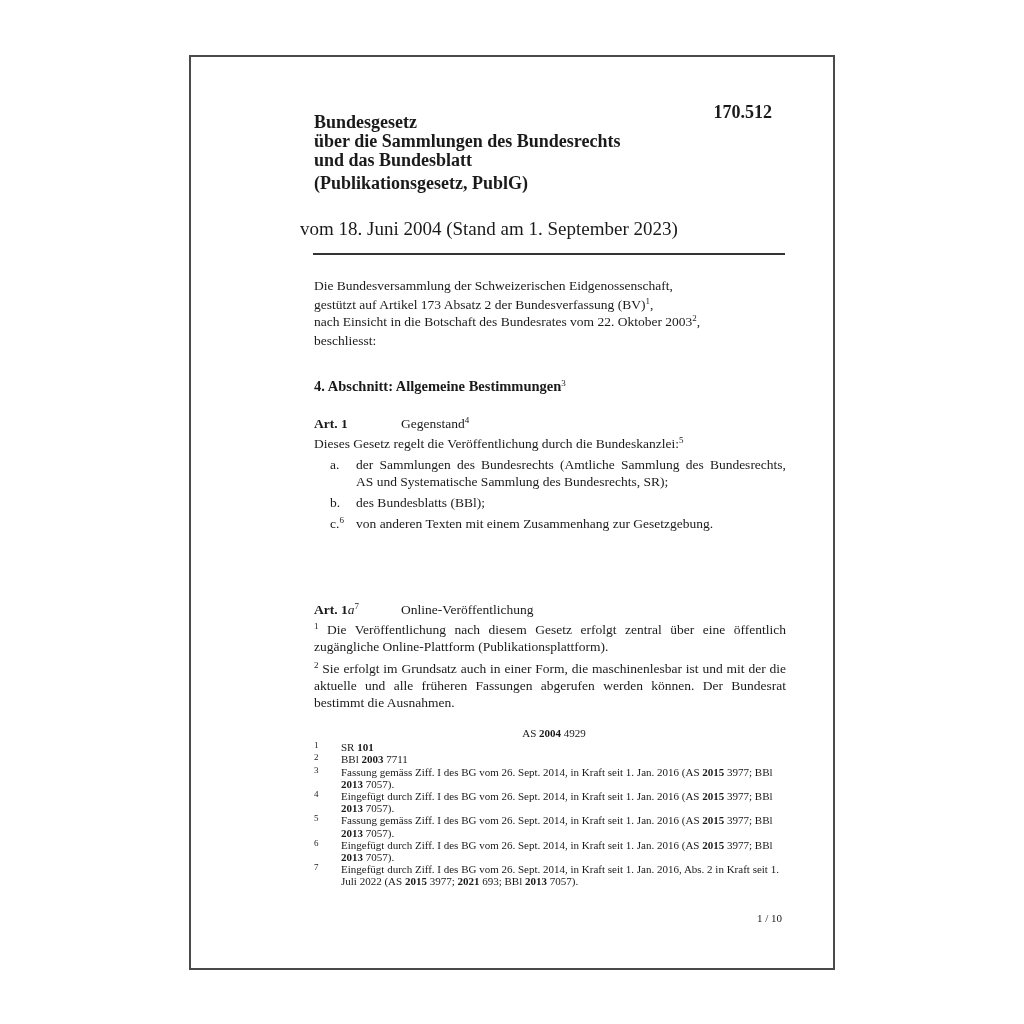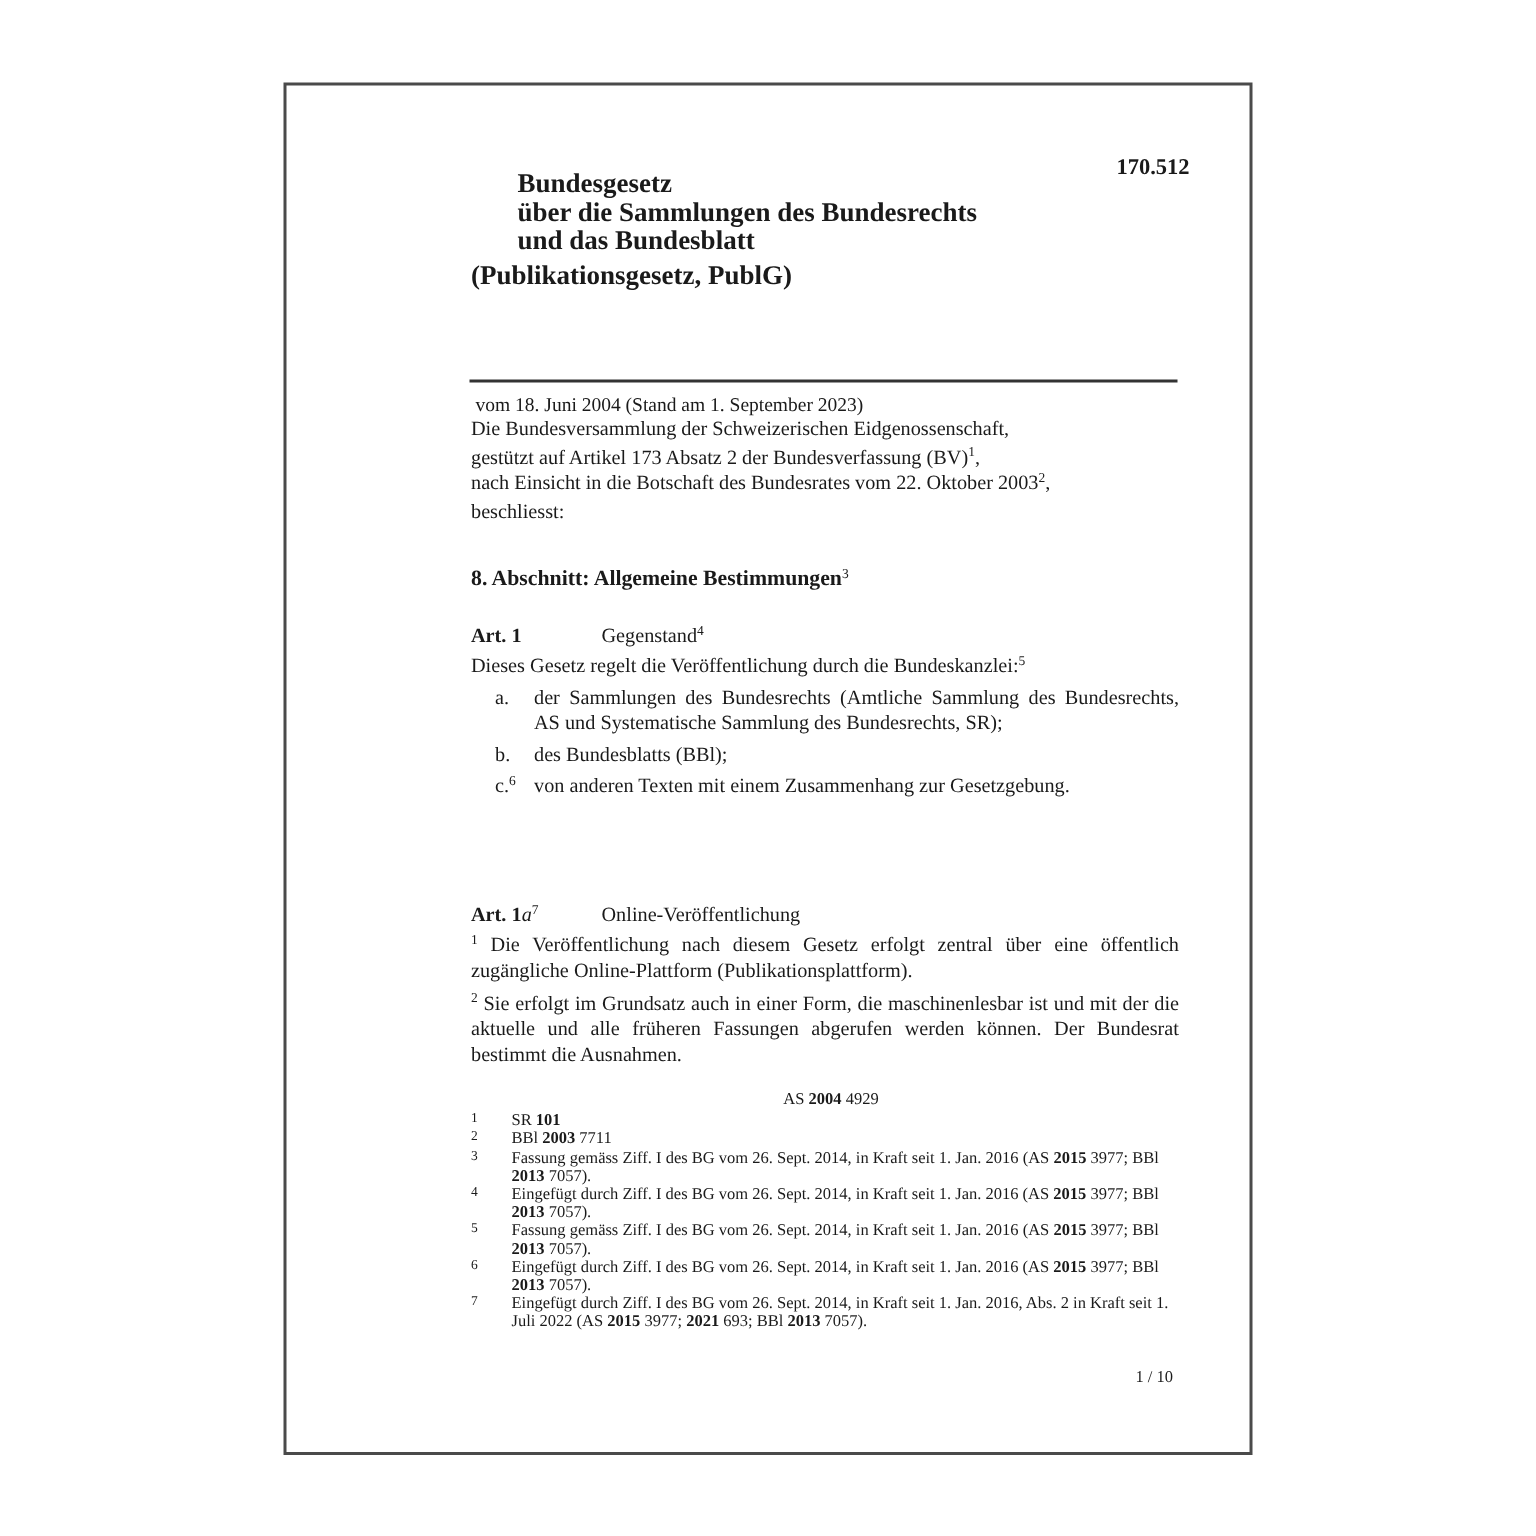--- a/index.html
+++ b/index.html
@@ -20,53 +20,52 @@
       left: 189px;
       top: 55px;
       width: 642px;
       height: 911px;
       border: 2px solid #4a4a4a;
       background: #ffffff;
       box-sizing: content-box;
     }
     .sysnum {
       position: absolute;
-      right: 40px;
+      right: 61px;
       top: 45px;
       font-weight: bold;
-      font-size: 15px;
+      font-size: 18px;
       line-height: 20px;
     }
     .title {
       position: absolute;
       left: 123px;
       top: 56px;
       width: 420px;
       font-weight: bold;
       font-size: 18px;
       line-height: 19px;
     }
-    .title div { white-space: nowrap; margin-left: 31px; }
+    .title div { white-space: nowrap; }
     .abbr {
       position: absolute;
       left: 123px;
       top: 117px;
       font-weight: bold;
       font-size: 18px;
       line-height: 18px;
       white-space: nowrap;
     }
     .date {
       position: absolute;
-      left: 126px;
+      left: 109px;
       top: 163px;
-      font-size: 13px;
+      font-size: 19px;
       line-height: 18px;
       white-space: nowrap;
-      margin-top: 41px;
     }
     .rule {
       position: absolute;
       left: 122px;
       top: 196px;
       width: 472px;
       height: 0;
       border-top: 2px solid #333333;
     }
     .preamble {
@@ -186,21 +185,21 @@
 
   <div class="rule"></div>
 
   <div class="preamble">
     <div class="italic p1">Die Bundesversammlung der Schweizerischen Eidgenossenschaft,</div>
     <div><span>gestützt auf Artikel 173 Absatz 2 der Bundesverfassung (BV)</span><sup>1</sup><span>,</span></div>
     <div><span>nach Einsicht in die Botschaft des Bundesrates vom 22. Oktober 2003</span><sup>2</sup><span>,</span></div>
     <div class="italic p4">beschliesst:</div>
   </div>
 
-  <div class="section-heading"><span>8. Abschnitt: Allgemeine Bestimmungen</span><sup style="font-weight:normal">3</sup></div>
+  <div class="section-heading"><span>4. Abschnitt: Allgemeine Bestimmungen</span><sup style="font-weight:normal">3</sup></div>
 
   <div class="article art1">
     <div class="art-head">
       <span class="art-num">Art. 1</span>
       <span class="art-title"><span>Gegenstand</span><sup>4</sup></span>
     </div>
     <div class="art-intro"><span>Dieses Gesetz regelt die Veröffentlichung durch die Bundeskanzlei:</span><sup>5</sup></div>
     <ul class="list">
       <li>
         <span class="letter"><span>a.</span><sup></sup></span>

